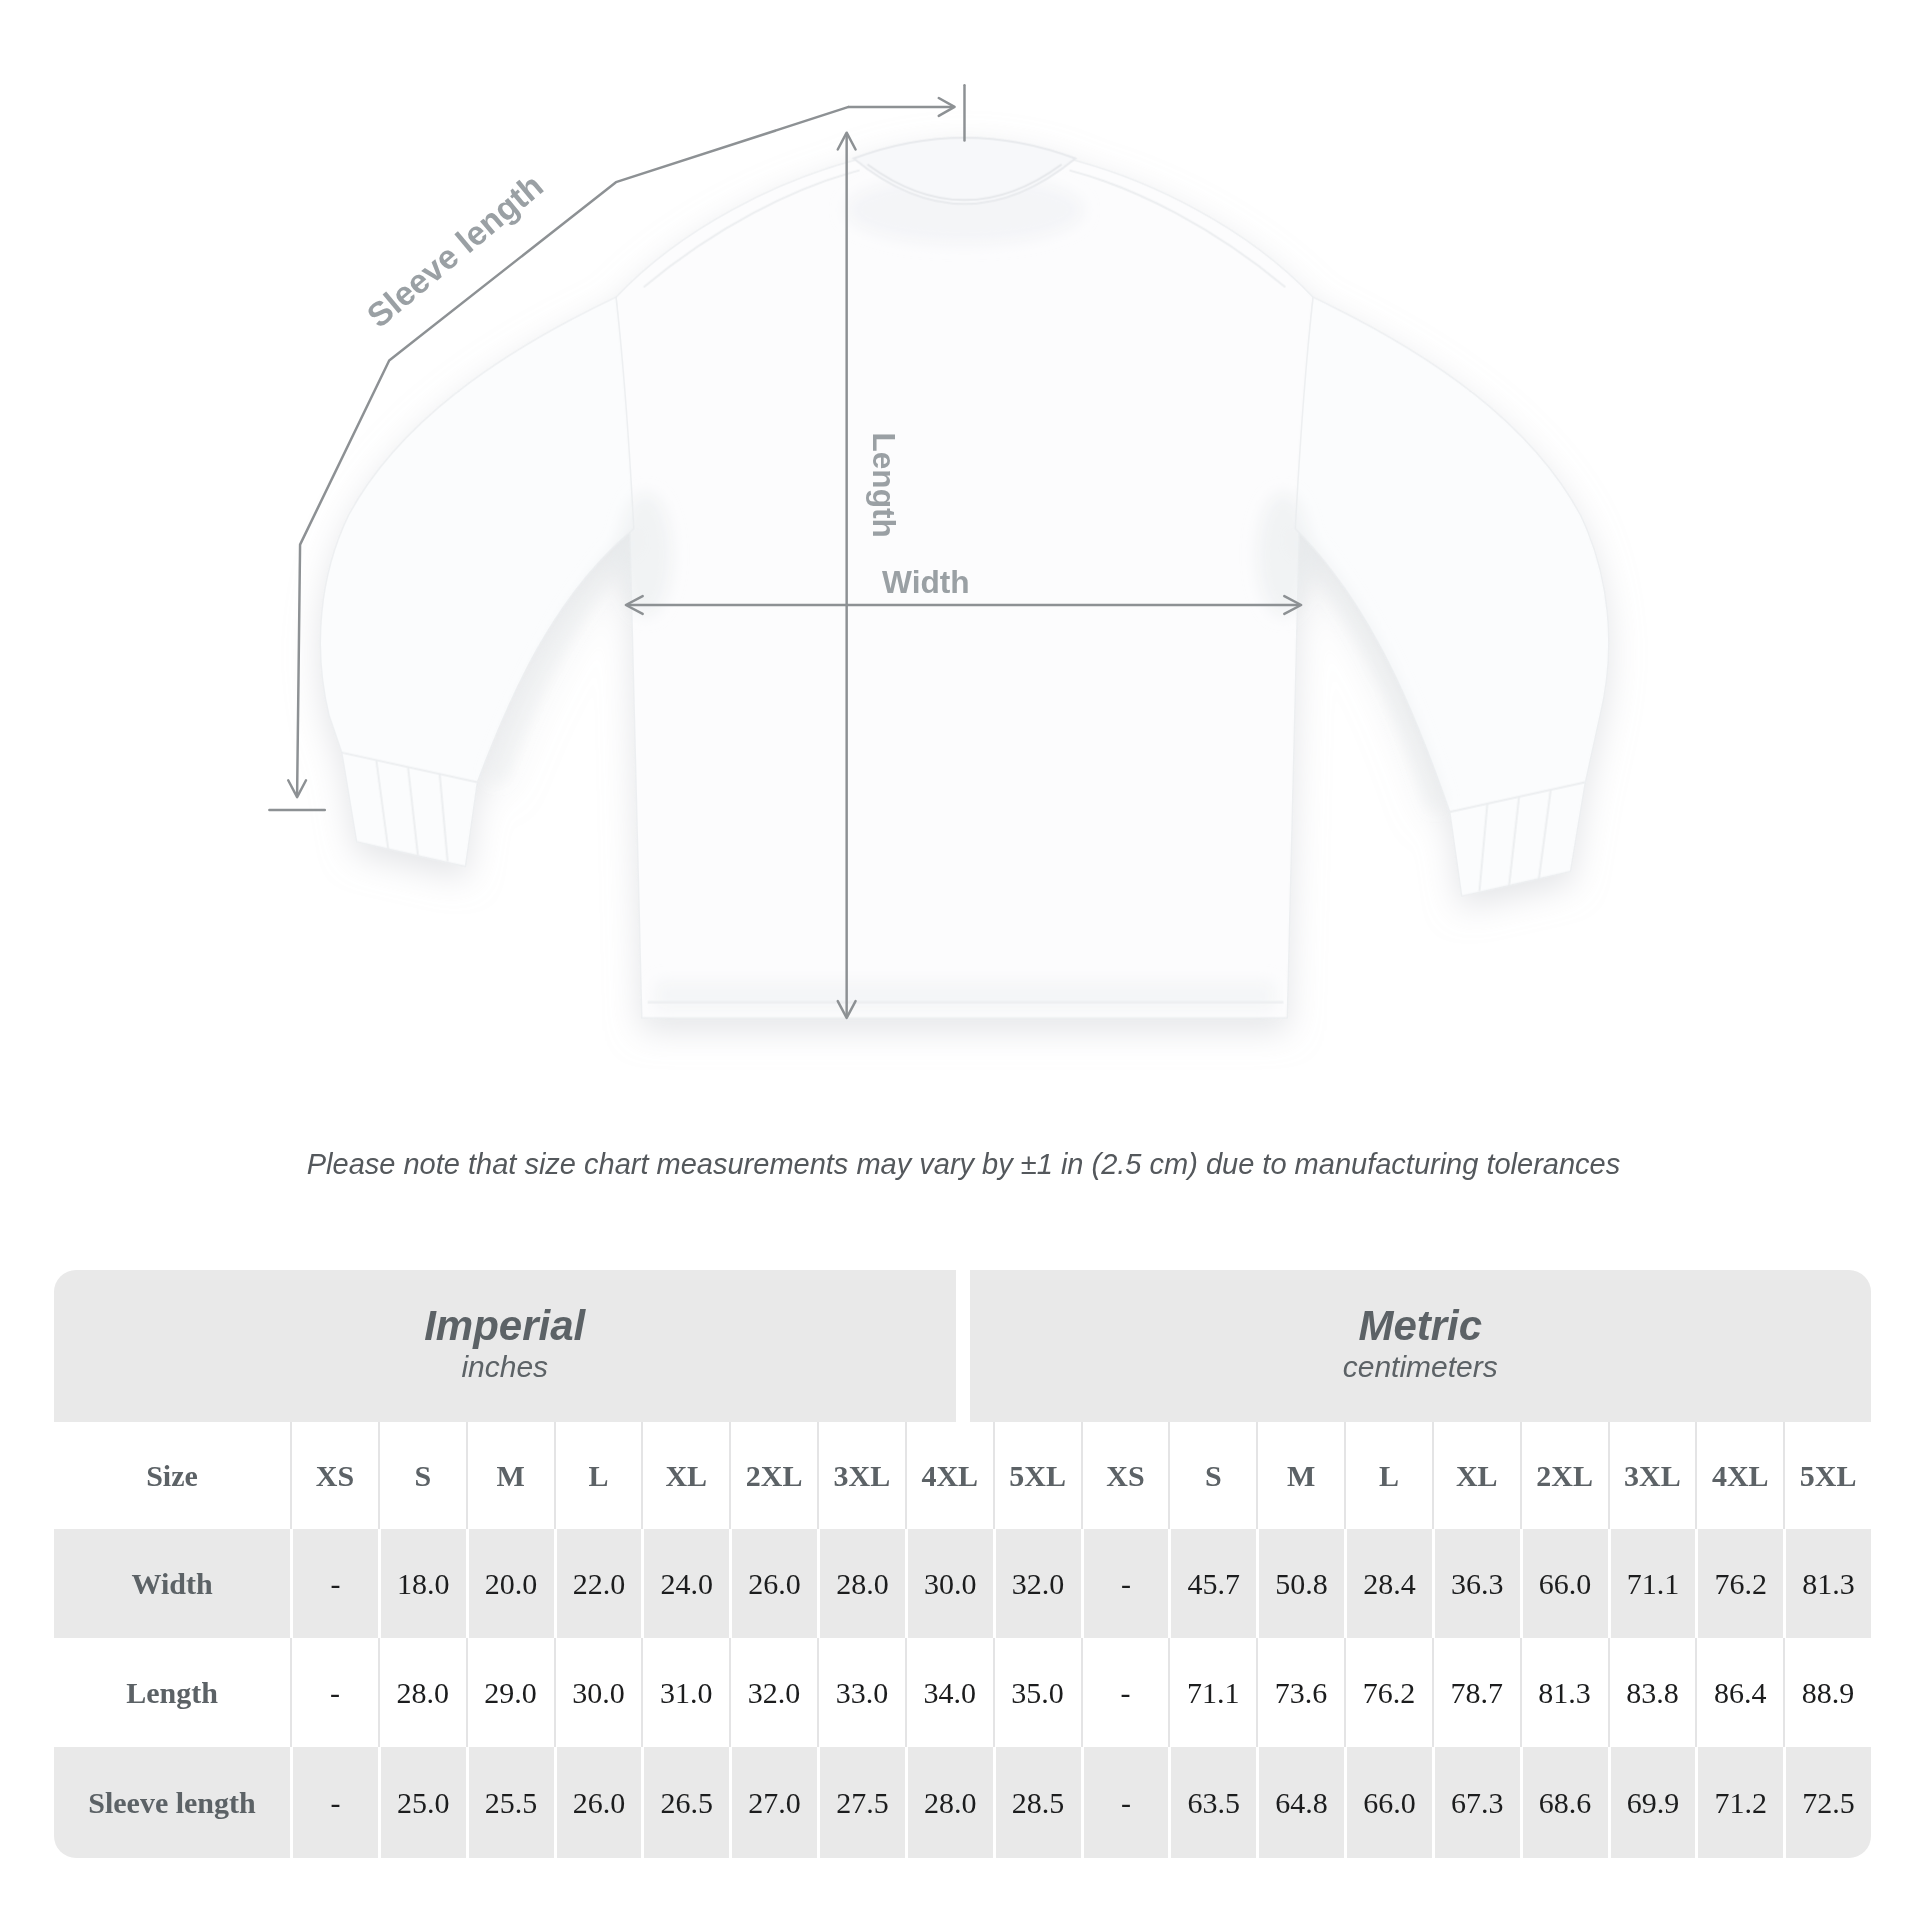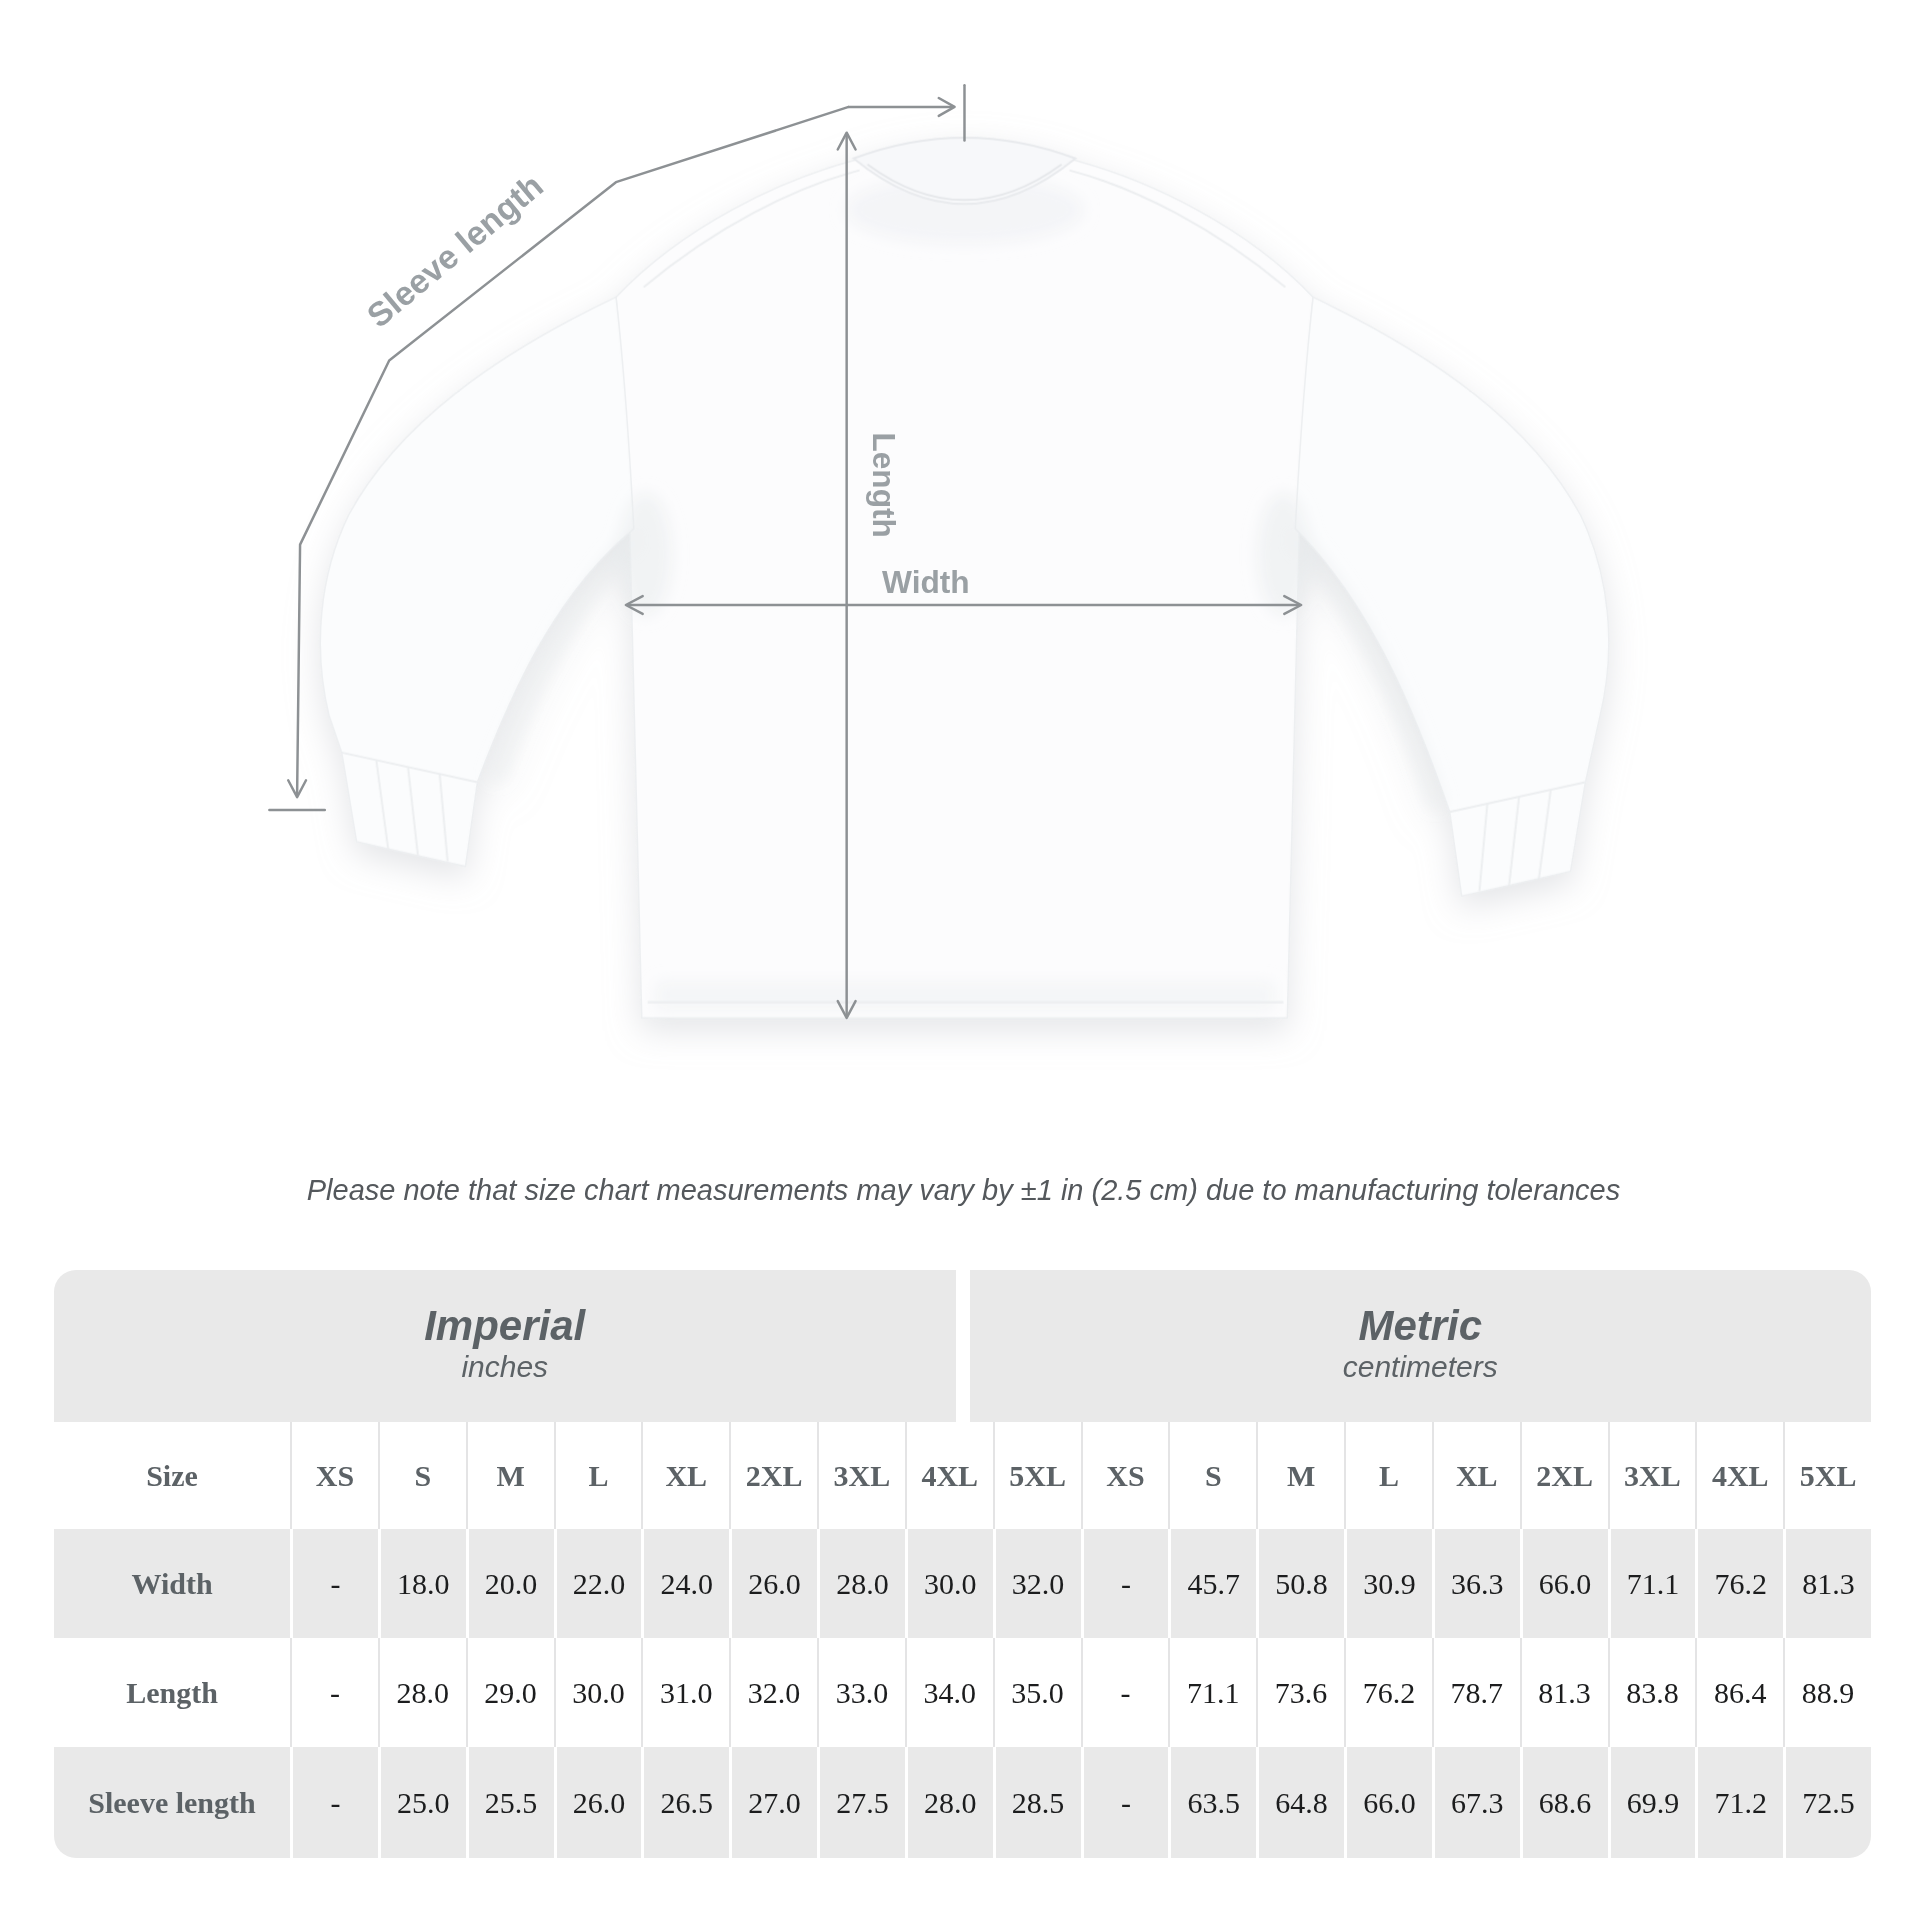--- a/index.html
+++ b/index.html
@@ -10,21 +10,21 @@
   #shirt-svg{position:absolute;left:0;top:0;}
   .mline{stroke:#8d9194;stroke-width:2.5;fill:none;stroke-linecap:round;stroke-linejoin:round;}
   .mlabel{fill:#9aa0a4;font-family:"Liberation Sans",sans-serif;font-weight:bold;}
   .seam{stroke:#eceef0;stroke-width:2;fill:none;}
   
   .page-title{
     position:absolute;left:0;top:1125px;width:100%;text-align:center;
     font-size:47px;font-weight:bold;color:#3b4043;letter-spacing:0.5px;
   }
   .page-subtitle{
-    position:absolute;left:0;top:1174px;width:100%;text-align:center;
+    position:absolute;left:0;top:1148px;width:100%;text-align:center;
     font-size:29px;font-style:italic;color:#54585c;
   }
   
   .size-table{position:absolute;left:54px;top:1270px;width:1817px;}
   .unit-row{display:flex;gap:14px;height:152px;}
   .unit-block{
     flex:1;background:#e9e9e9;display:flex;flex-direction:column;
     align-items:center;justify-content:center;padding-bottom:6px;
   }
   .unit-block.left{border-radius:22px 0 0 0;}
@@ -189,21 +189,21 @@
         <div class="cell c-gray val h-data">20.0</div>
         <div class="cell c-gray val h-data">22.0</div>
         <div class="cell c-gray val h-data">24.0</div>
         <div class="cell c-gray val h-data">26.0</div>
         <div class="cell c-gray val h-data">28.0</div>
         <div class="cell c-gray val h-data">30.0</div>
         <div class="cell c-gray val h-data">32.0</div>
         <div class="cell c-gray val h-data">-</div>
         <div class="cell c-gray val h-data">45.7</div>
         <div class="cell c-gray val h-data">50.8</div>
-        <div class="cell c-gray val h-data">30.9</div>
+        <div class="cell c-gray val h-data">28.4</div>
         <div class="cell c-gray val h-data">36.3</div>
         <div class="cell c-gray val h-data">66.0</div>
         <div class="cell c-gray val h-data">71.1</div>
         <div class="cell c-gray val h-data">76.2</div>
         <div class="cell c-gray val h-data">81.3</div>
         <div class="cell c-white lbl c-first h-data">Length</div>
         <div class="cell c-white val h-data">-</div>
         <div class="cell c-white val h-data">28.0</div>
         <div class="cell c-white val h-data">29.0</div>
         <div class="cell c-white val h-data">30.0</div>

